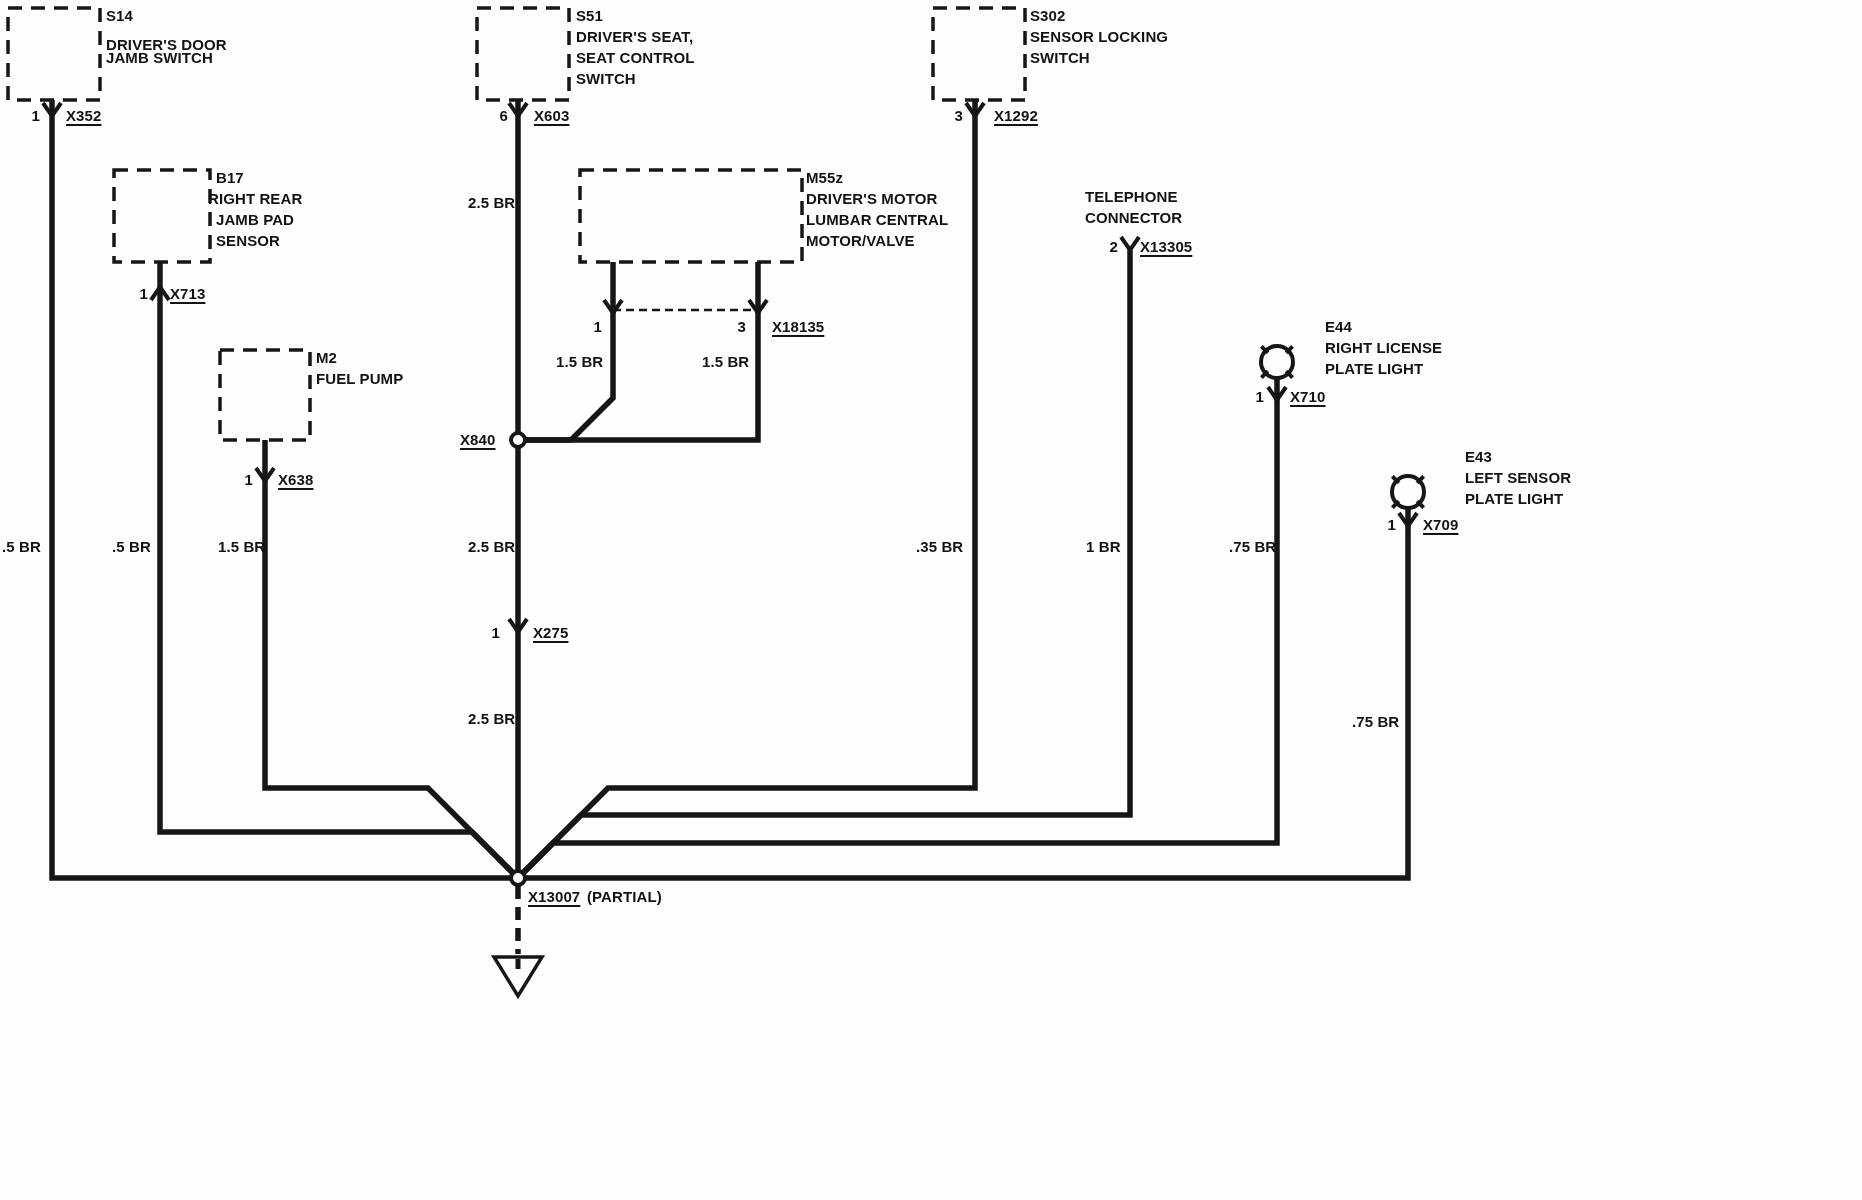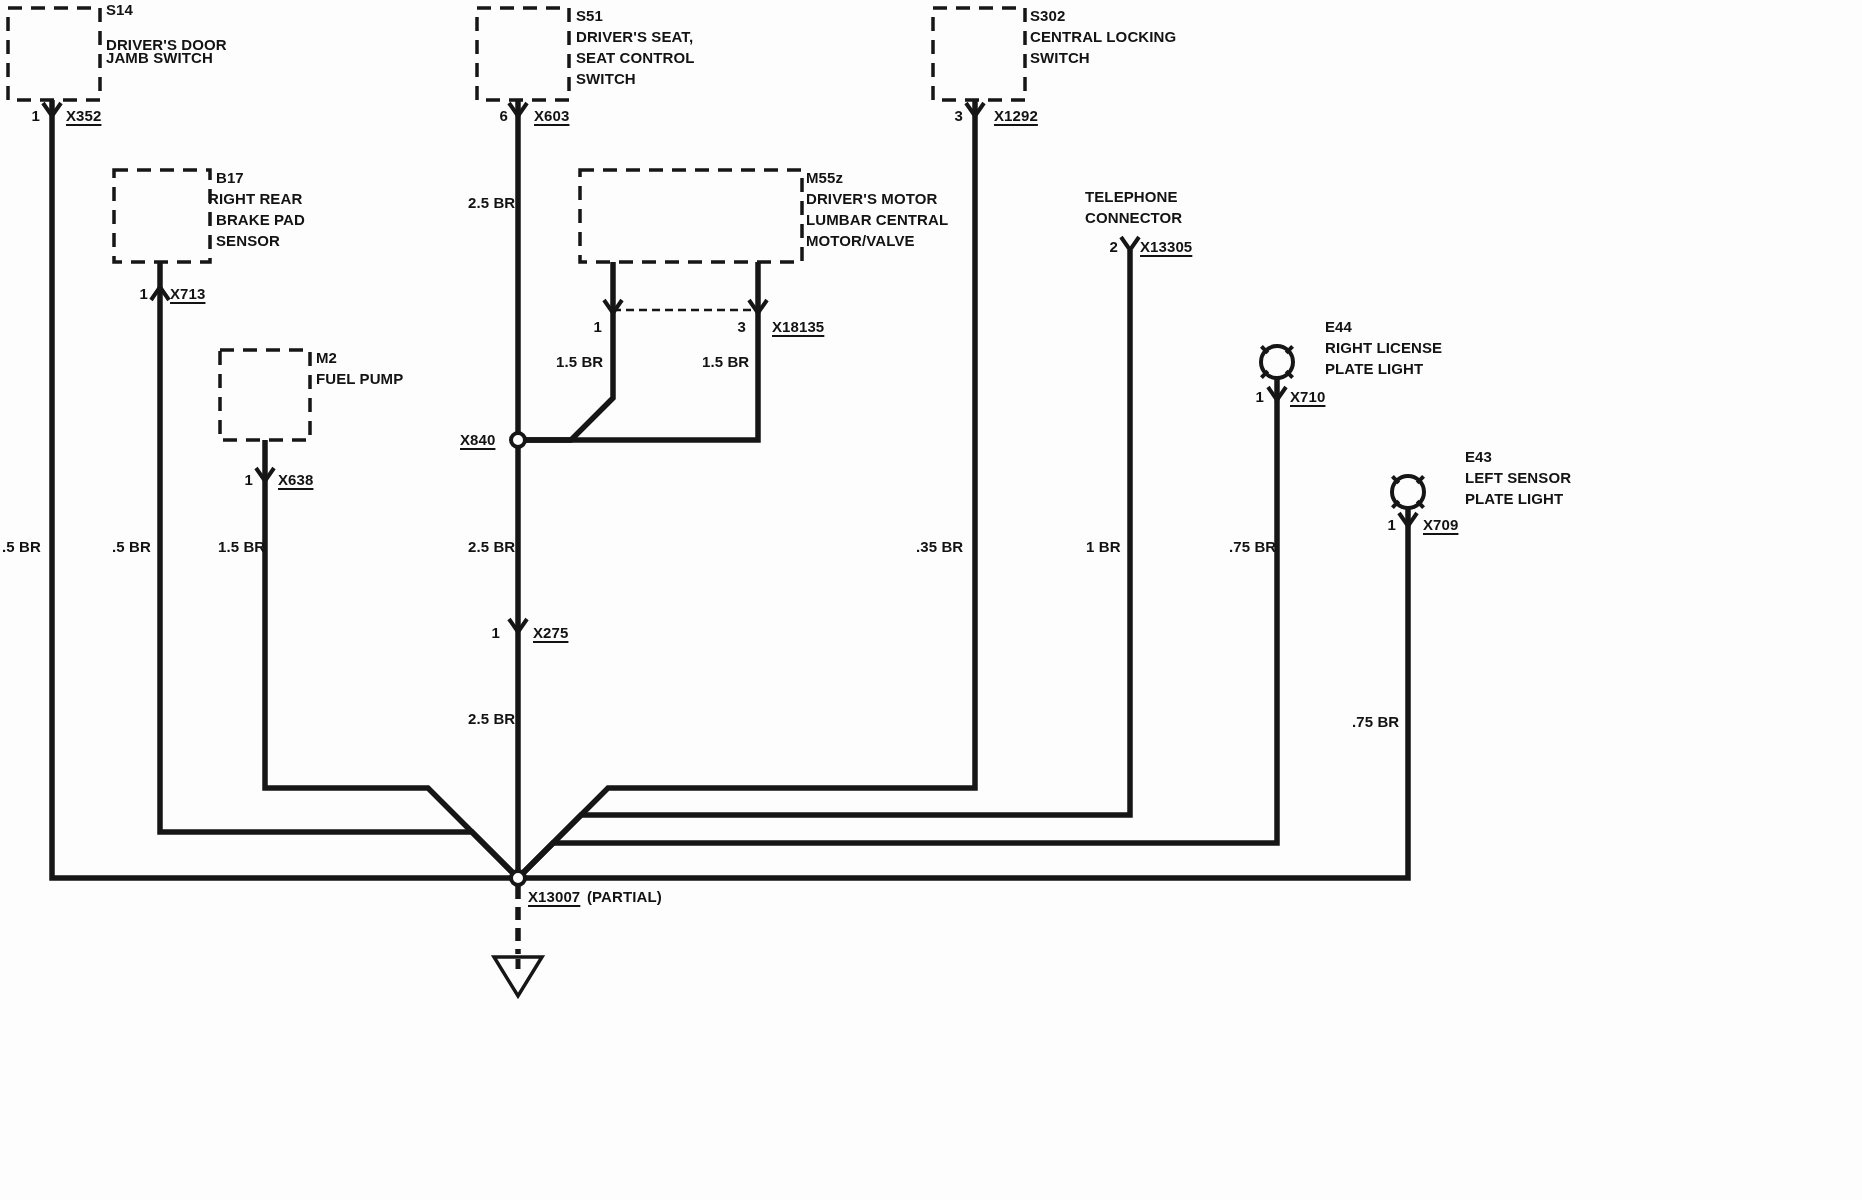--- a/index.html
+++ b/index.html
@@ -77,29 +77,29 @@
       <circle cx="518" cy="878" r="7" stroke-width="4" fill="#fdfdfd"></circle>
 
       <g>
         <line x1="518" y1="886" x2="518" y2="954" stroke-width="5.5" stroke-dasharray="13 8"></line>
         <path d="M494,957 L542,957 L518,996 Z" stroke-width="3.5"></path>
         <line x1="518" y1="959" x2="518" y2="973" stroke-width="5" stroke-dasharray="10 6"></line>
       </g>
     </g>
   </svg>
 
-  <div class="lbl" style="left:106px;top:1px">S14</div>
+  <div class="lbl" style="left:106px;top:7px">S14</div>
   <div class="lbl" style="left:106px;top:36px">DRIVER'S DOOR</div>
   <div class="lbl" style="left:106px;top:49px">JAMB SWITCH</div>
   <div class="lbl pin" style="left:18px;top:107px">1</div>
   <div class="lbl conn" style="left:66px;top:107px">X352</div>
 
   <div class="lbl" style="left:216px;top:169px">B17</div>
   <div class="lbl" style="left:208px;top:190px">RIGHT REAR</div>
-  <div class="lbl" style="left:216px;top:211px">BRAKE PAD</div>
+  <div class="lbl" style="left:216px;top:211px">JAMB PAD</div>
   <div class="lbl" style="left:216px;top:232px">SENSOR</div>
   <div class="lbl pin" style="left:126px;top:285px">1</div>
   <div class="lbl conn" style="left:170px;top:285px">X713</div>
 
   <div class="lbl" style="left:316px;top:349px">M2</div>
   <div class="lbl" style="left:316px;top:370px">FUEL PUMP</div>
   <div class="lbl pin" style="left:231px;top:471px">1</div>
   <div class="lbl conn" style="left:278px;top:471px">X638</div>
 
   <div class="lbl" style="left:576px;top:7px">S51</div>
@@ -113,21 +113,21 @@
   <div class="lbl" style="left:806px;top:190px">DRIVER'S MOTOR</div>
   <div class="lbl" style="left:806px;top:211px">LUMBAR CENTRAL</div>
   <div class="lbl" style="left:806px;top:232px">MOTOR/VALVE</div>
   <div class="lbl pin" style="left:580px;top:318px">1</div>
   <div class="lbl pin" style="left:724px;top:318px">3</div>
   <div class="lbl conn" style="left:772px;top:318px">X18135</div>
   <div class="lbl" style="left:556px;top:353px">1.5 BR</div>
   <div class="lbl" style="left:702px;top:353px">1.5 BR</div>
 
   <div class="lbl" style="left:1030px;top:7px">S302</div>
-  <div class="lbl" style="left:1030px;top:28px">CENTRAL LOCKING</div>
+  <div class="lbl" style="left:1030px;top:28px">SENSOR LOCKING</div>
   <div class="lbl" style="left:1030px;top:49px">SWITCH</div>
   <div class="lbl pin" style="left:941px;top:107px">3</div>
   <div class="lbl conn" style="left:994px;top:107px">X1292</div>
 
   <div class="lbl" style="left:1085px;top:188px">TELEPHONE</div>
   <div class="lbl" style="left:1085px;top:209px">CONNECTOR</div>
   <div class="lbl pin" style="left:1096px;top:238px">2</div>
   <div class="lbl conn" style="left:1140px;top:238px">X13305</div>
 
   <div class="lbl" style="left:1325px;top:318px">E44</div>

